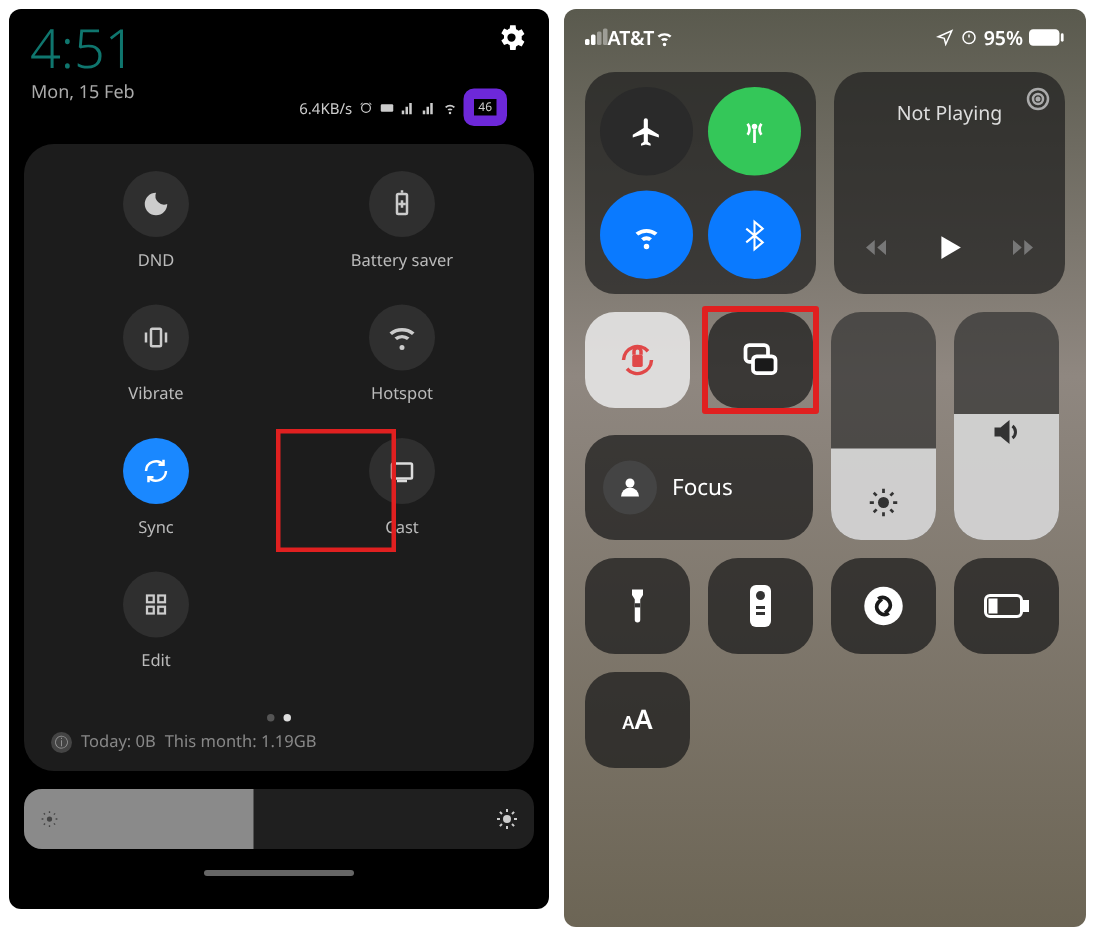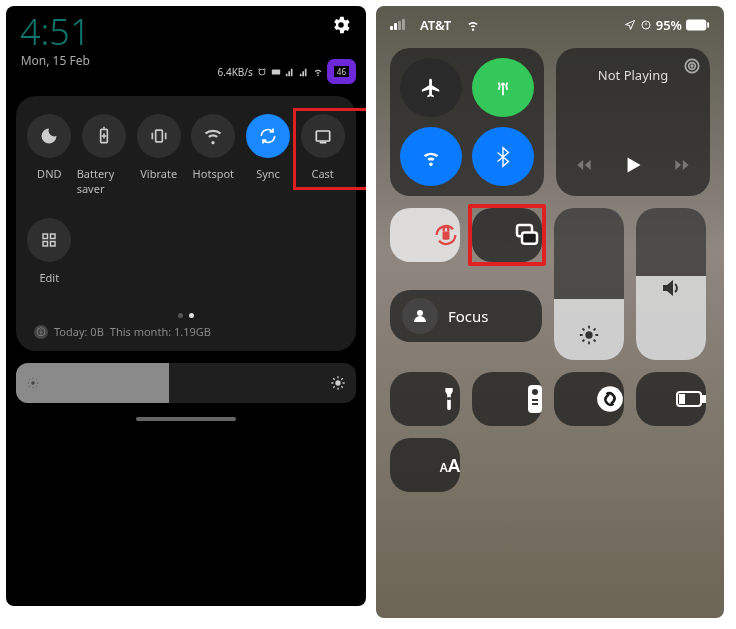--- a/index.html
+++ b/index.html
@@ -3,60 +3,60 @@
   <meta charset="utf-8">
   <style>
     * { box-sizing: border-box; margin: 0; padding: 0; }
     body { background: #fff; font-family: -apple-system, system-ui, sans-serif; width: 736px; height: 629px; display: flex; gap: 10px; padding: 6px; }
     .phone { border-radius: 8px; overflow: hidden; position: relative; }
     
     .android { width: 360px; height: 600px; background: #000; color: #c8c8c8; }
     .and-status { display: flex; justify-content: space-between; padding: 8px 14px 0; align-items: flex-start; }
     .and-time { color: #0f766e; font-size: 36px; font-weight: 300; line-height: 1; }
     .and-date { font-size: 12px; color: #aaa; margin-top: 2px; text-align: center; }
-    .and-statrow { display: flex; justify-content: flex-end; gap: 4px; padding: 0 10px; margin-top: -10px; font-size: 10px; color: #ccc; align-items: center; }
+    .and-statrow { display: flex; justify-content: flex-end; gap: 4px; padding: 0 28px; margin-top: -10px; font-size: 10px; color: #ccc; align-items: center; }
     .and-statrow svg { width: 10px; height: 10px; }
     .and-panel { margin: 12px 10px; background: #1c1c1c; border-radius: 20px; padding: 18px 6px 8px; }
-    .and-grid { display: grid; grid-template-columns: repeat(6, 1fr); row-gap: 22px; }
+    .and-grid { display: grid; grid-template-columns: repeat(2, 1fr); row-gap: 22px; }
     .tile { display: flex; flex-direction: column; align-items: center; gap: 8px; position: relative; }
     .tile-circ { width: 44px; height: 44px; border-radius: 50%; background: #2f2f2f; display: flex; align-items: center; justify-content: center; }
     .tile-circ.active { background: #1a88ff; }
     .tile-label { font-size: 11px; color: #bbb; }
     .hl-red { position: absolute; border: 3px solid #e02020; top: -6px; left: -2px; width: 80px; height: 82px; }
     .and-dots { display: flex; justify-content: center; gap: 6px; margin: 28px 0 6px; }
     .and-dots span { width: 5px; height: 5px; border-radius: 50%; background: #555; }
     .and-dots span.on { background: #ddd; }
     .and-usage { font-size: 11px; color: #888; margin: 6px 12px 4px; display: flex; align-items: center; gap: 6px;}
     .and-usage-ball{ width:14px; height:14px; border-radius:50%; background:#444; display:flex; align-items:center; justify-content:center; font-size:9px; color:#999;}
     .and-bright { margin: 8px 10px; background: #1f1f1f; border-radius: 12px; height: 40px; position: relative; }
     .and-bright-fill { position: absolute; inset: 0; width: 45%; background: #8a8a8a; border-radius: 12px 0 0 12px; }
     .and-bright svg { position: absolute; top: 50%; transform: translateY(-50%); }
     .and-bright .sun-low { left: 10px; }
     .and-bright .sun-high { right: 10px; }
     .and-home { width: 100px; height: 4px; background: #666; border-radius: 2px; margin: 14px auto 0; }
 
     
     .ios { width: 348px; height: 612px; background: linear-gradient(180deg,#5a5a4e,#8f8780 40%,#6c6555); color: #fff; position: relative; }
     .ios-status { display: flex; justify-content: space-between; padding: 10px 14px 0; font-size: 13px; font-weight: 600; }
-    .ios-left { display: flex; align-items: center; gap: 15px; }
+    .ios-left { display: flex; align-items: center; gap: 0; }
     .ios-right { display: flex; align-items: center; gap: 4px; }
     .ios-grid { display: grid; grid-template-columns: 1fr 1fr; gap: 12px; padding: 14px 14px 0; }
     .ios-card { background: rgba(30,30,30,0.7); border-radius: 20px; padding: 10px; }
     .conn { display: grid; grid-template-columns: 1fr 1fr; grid-template-rows: 1fr 1fr; gap: 10px; height: 148px; }
     .conn-b { border-radius: 50%; display: flex; align-items: center; justify-content: center; }
     .conn-off { background: #2a2a2a; }
     .conn-green { background: #34c759; }
     .conn-blue { background: #0a7aff; }
     .media { height: 148px; display: flex; flex-direction: column; align-items: center; justify-content: space-between; position: relative; padding: 6px 6px 18px; }
     .media-air { position: absolute; top: 8px; right: 8px; }
     .media-title { font-size: 13px; color: #ddd; margin-top: 12px; }
     .media-controls { display: flex; gap: 26px; align-items: center; }
-    .sq { background: rgba(30,30,30,0.75); border-radius: 20px; height: 54px; display: flex; align-items: center; justify-content: flex-end; position: relative; }
+    .sq { background: rgba(30,30,30,0.75); border-radius: 20px; height: 64px; display: flex; align-items: center; justify-content: center; position: relative; }
     .sq.light { background: rgba(235,235,235,0.85); }
-    .focus { grid-column: span 2; justify-content: flex-start; padding-left: 12px; gap: 10px; height: 52px; }
+    .focus { grid-column: span 2; justify-content: flex-start; padding-left: 12px; gap: 10px; height: 70px; }
     .focus-av { width: 36px; height: 36px; border-radius: 50%; background: #444; display: flex; align-items: center; justify-content: center; }
     .col-slider { background: rgba(50,50,50,0.7); border-radius: 20px; height: 152px; position: relative; overflow: hidden; }
     .col-slider .fill { position: absolute; bottom: 0; left: 0; right: 0; background: rgba(240,240,240,0.8); }
     .col-slider svg { position: absolute; left: 50%; transform: translateX(-50%); }
     .row3 { display: grid; grid-template-columns: 70px 70px 70px 70px; gap: 12px; padding: 12px 14px 0; justify-content: start; }
     .row4 { padding: 12px 14px 0; }
     .hl-red2 { position: absolute; border: 4px solid #e02020; border-radius: 2px; top: -4px; left: -4px; right: -4px; bottom: -4px; }
     .sig-bars { display:inline-flex; gap:1px; align-items:flex-end; height:10px;}
     .sig-bars span{ width:3px; background:#fff; border-radius:1px;}
     .sig-bars span.dim{ background:rgba(255,255,255,0.4);}

